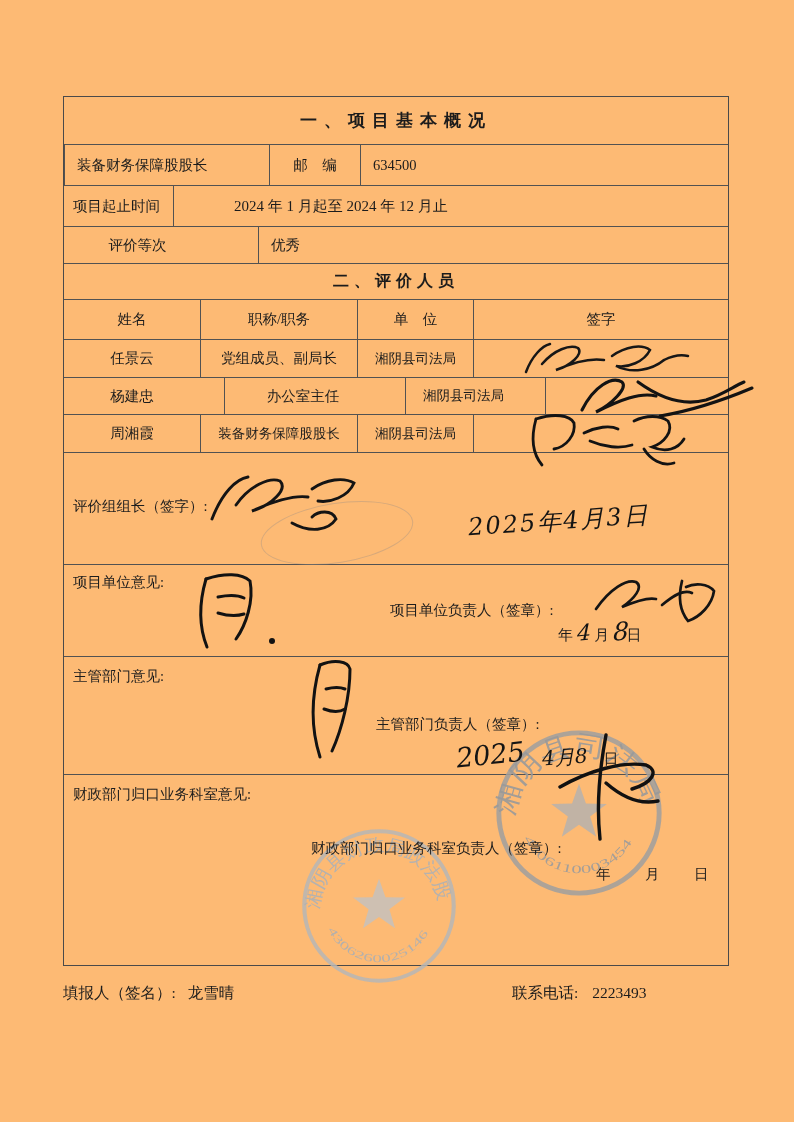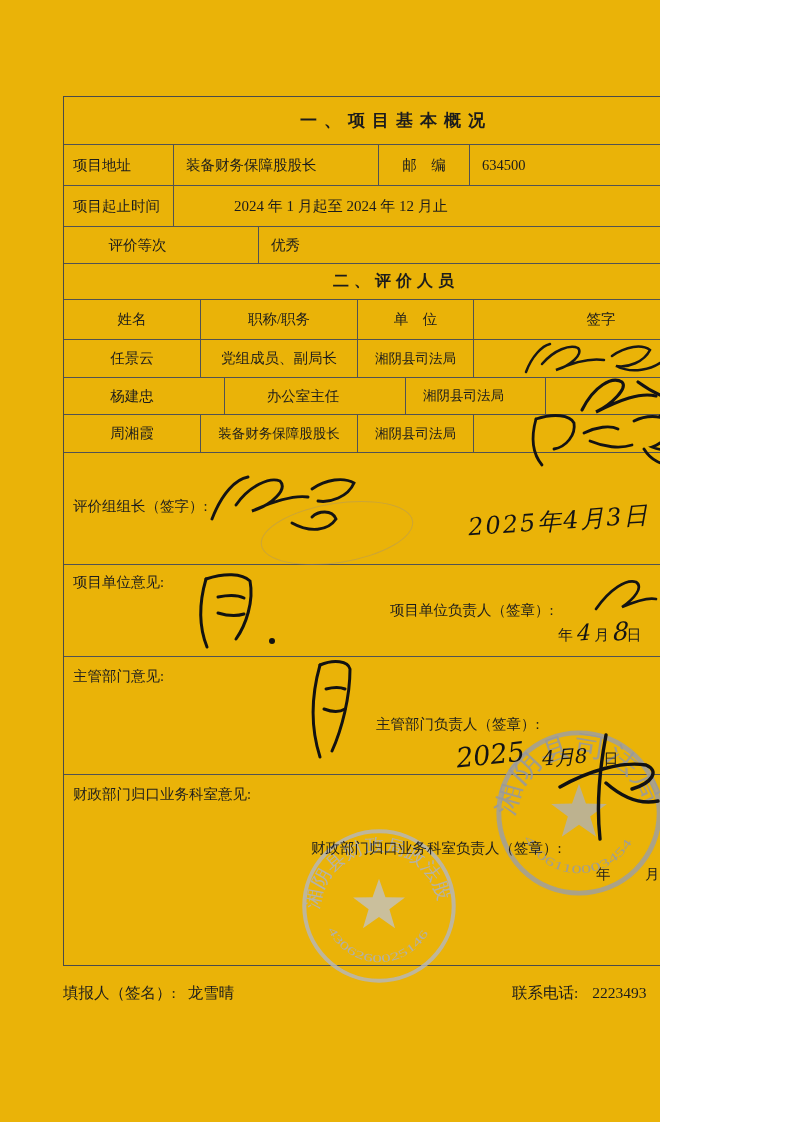--- a/index.html
+++ b/index.html
@@ -1,16 +1,16 @@
 <!DOCTYPE html>
 <html><head>
 <meta charset="utf-8">
 <style>
   html,body{margin:0;padding:0;}
-  .page{position:relative;width:660px;height:1122px;background:#eab308;overflow:hidden;
+  .page{position:relative;width:794px;height:1122px;background:#fdba74;overflow:hidden;
         font-family:"Liberation Serif","DejaVu Serif",serif;color:#1c1c1c;}
   .form-table{position:absolute;left:63px;top:96px;width:666px;height:870px;
               border:1.6px solid #4a4a4a;box-sizing:border-box;}
   .row{display:flex;position:relative;border-top:1.5px solid #525252;box-sizing:border-box;}
   .row.first{border-top:none;}
   .cell{display:flex;align-items:center;border-left:1.5px solid #525252;
         box-sizing:border-box;position:relative;overflow:visible;font-size:14.5px;}
   .cell.nb{border-left:none;}
   .center{justify-content:center;text-align:center;}
   .padl{padding-left:12px;}
@@ -45,21 +45,20 @@
 
 <div class="page">
   <div class="form-table">
 
     <div class="row first h-title">
       <div class="cell nb grow center big-title">一、项目基本概况</div>
     </div>
 
 
     <div class="row h-r2">
-      <div class="cell nb w109 padl8">项目地址</div>
       <div class="cell w205 padl">装备财务保障股股长</div>
       <div class="cell w91 center">邮　编</div>
       <div class="cell grow padl">634500</div>
     </div>
 
     <div class="row h-r3">
       <div class="cell nb w109 padl8">项目起止时间</div>
       <div class="cell grow" style="padding-left:60px;font-size:15px;">2024 年 1 月起至 2024 年 12 月止</div>
     </div>
 

